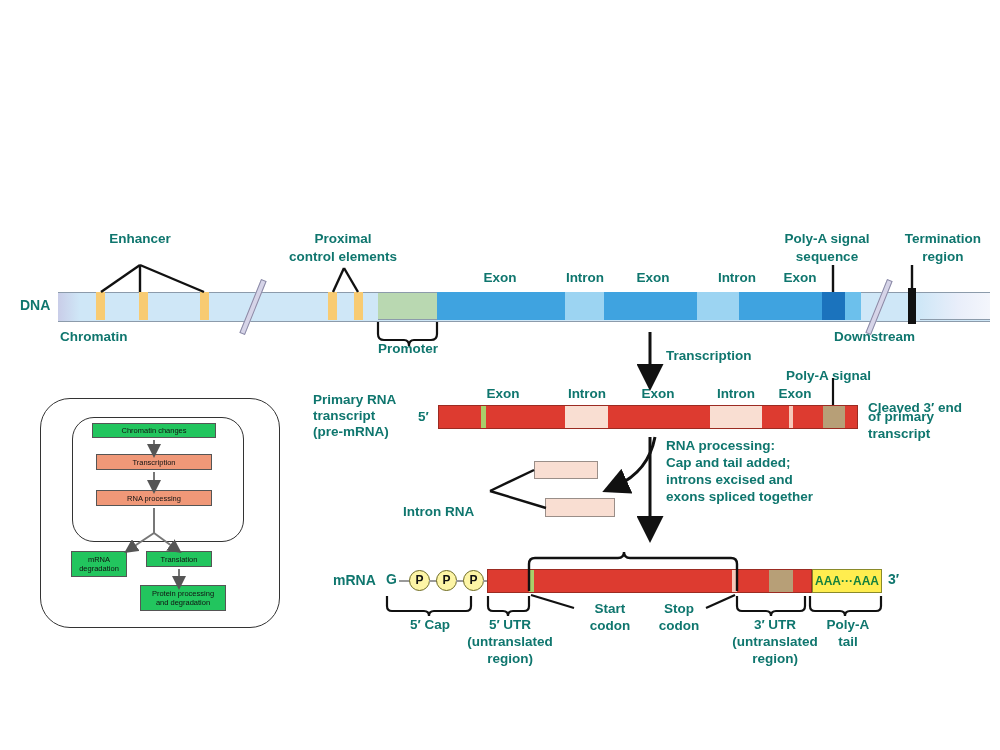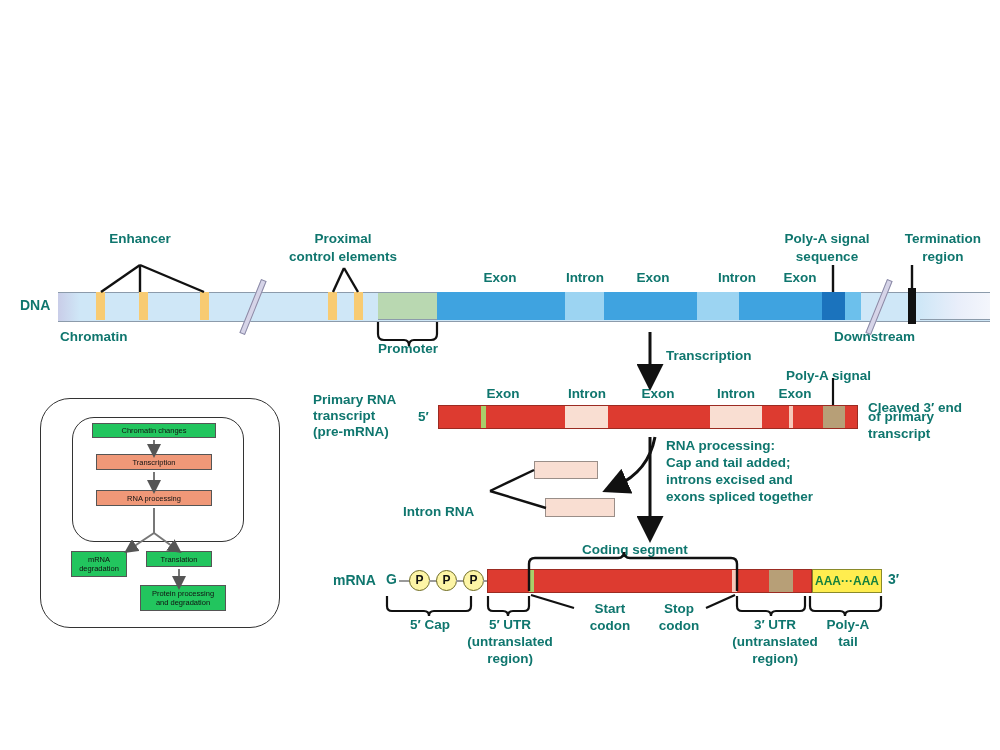--- a/index.html
+++ b/index.html
@@ -198,21 +198,20 @@
   <div class="pcirc" style="left:463px;">P</div>
   <div class="capline" style="left:483px;width:6px;"></div>
 
   <div class="m-strip" style="left:487px;width:325px;"></div>
   <div class="m-seg green" style="left:529px;width:5px;"></div>
   <div class="m-seg pale" style="left:732px;width:5px;"></div>
   <div class="m-seg tan" style="left:769px;width:24px;"></div>
   <div class="polyA-tail" style="left:812px;width:70px;">AAA···AAA</div>
   <div class="lbl" style="left:888px;top:572px;font-size:14px;">3′</div>
 
-  <div class="lbl c" style="left:520px;top:542px;width:230px;">Coding segment</div>
 
   <div class="lbl c" style="left:390px;top:617px;width:80px;">5′ Cap</div>
   <div class="lbl c" style="left:455px;top:617px;width:110px;">5′ UTR</div>
   <div class="lbl c" style="left:446px;top:634px;width:128px;">(untranslated</div>
   <div class="lbl c" style="left:446px;top:651px;width:128px;">region)</div>
 
   <div class="lbl c" style="left:578px;top:601px;width:64px;">Start</div>
   <div class="lbl c" style="left:578px;top:618px;width:64px;">codon</div>
 
   <div class="lbl c" style="left:648px;top:601px;width:62px;">Stop</div>

